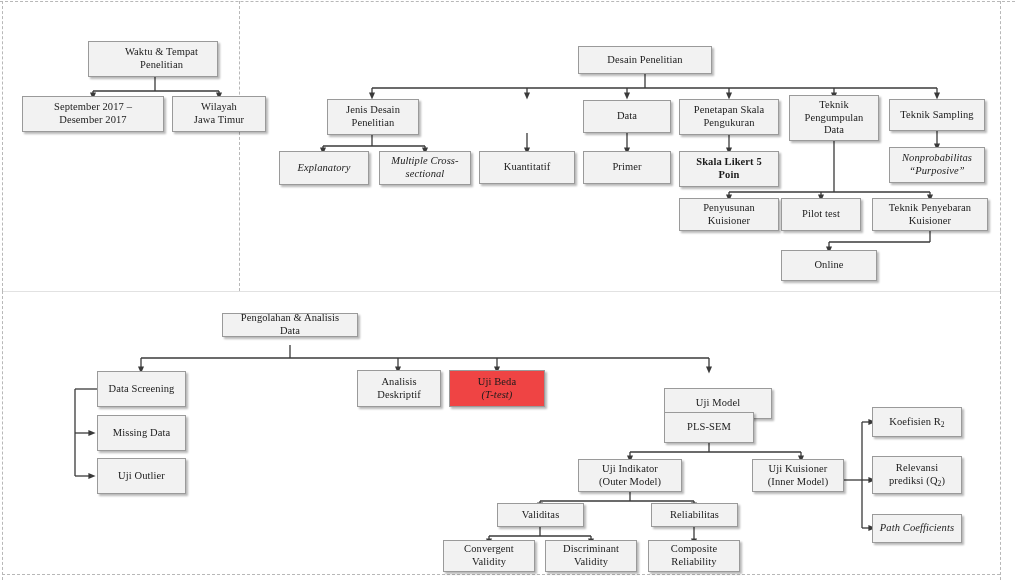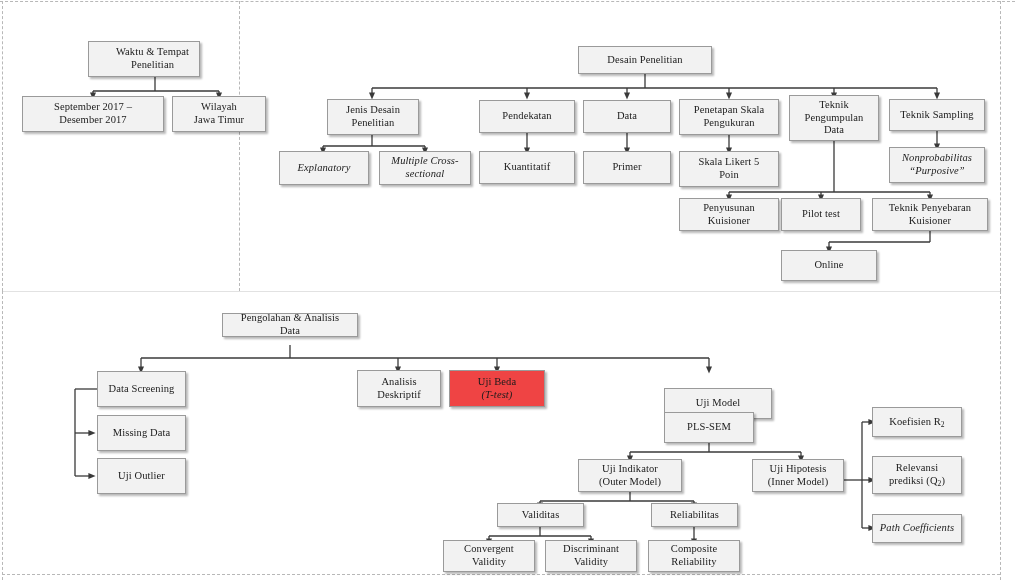--- a/index.html
+++ b/index.html
@@ -152,21 +152,21 @@
       <path d="M694,526 L694,542" marker-end="url(#ah)"></path>
 
       <path d="M844,480 L862,480"></path>
       <path d="M862,422 L862,528"></path>
       <path d="M862,422 L872,422" marker-end="url(#ah)"></path>
       <path d="M862,480 L872,480" marker-end="url(#ah)"></path>
       <path d="M862,528 L872,528" marker-end="url(#ah)"></path>
     </g>
   </svg>
 
-  <div class="node" style="left:88px; top:41px; width:112px; height:36px;padding-left:20px;">
+  <div class="node" style="left:88px; top:41px; width:130px; height:36px;padding-left:20px;">
     <span>
       <span class="ln">Waktu &amp; Tempat</span>
       <span class="ln">Penelitian</span>
     </span>
   </div>
 
   <div class="node" style="left:22px; top:96px; width:142px; height:36px;">
     <span>
       <span class="ln">September 2017 –</span>
       <span class="ln">Desember 2017</span>
@@ -195,44 +195,41 @@
     <span class="ln">Explanatory</span>
   </div>
 
   <div class="node italic" style="left:379px; top:151px; width:92px; height:34px;">
     <span>
       <span class="ln">Multiple Cross-</span>
       <span class="ln">sectional</span>
     </span>
   </div>
 
-  <div class="node" style="left:479px; top:100px; width:96px; height:33px;">
-    <span class="ln">Pendekatan</span>
-  </div>
 
   <div class="node" style="left:479px; top:151px; width:96px; height:33px;">
     <span class="ln">Kuantitatif</span>
   </div>
 
   <div class="node" style="left:583px; top:100px; width:88px; height:33px;">
     <span class="ln">Data</span>
   </div>
 
   <div class="node" style="left:583px; top:151px; width:88px; height:33px;">
     <span class="ln">Primer</span>
   </div>
 
   <div class="node" style="left:679px; top:99px; width:100px; height:36px;">
     <span>
       <span class="ln">Penetapan Skala</span>
       <span class="ln">Pengukuran</span>
     </span>
   </div>
 
-  <div class="node" style="left:679px; top:151px; width:100px; height:36px;">
+  <div class="node" style="left:679px; top:151px; width:100px; height:36px;font-weight:bold;">
     <span>
       <span class="ln">Skala Likert 5</span>
       <span class="ln">Poin</span>
     </span>
   </div>
 
   <div class="node" style="left:789px; top:95px; width:90px; height:46px;">
     <span>
       <span class="ln">Teknik</span>
       <span class="ln">Pengumpulan</span>
@@ -316,21 +313,21 @@
 
   <div class="node" style="left:578px; top:459px; width:104px; height:33px;">
     <span>
       <span class="ln">Uji Indikator</span>
       <span class="ln">(Outer Model)</span>
     </span>
   </div>
 
   <div class="node" style="left:752px; top:459px; width:92px; height:33px;">
     <span>
-      <span class="ln">Uji Hipotesis</span>
+      <span class="ln">Uji Kuisioner</span>
       <span class="ln">(Inner Model)</span>
     </span>
   </div>
 
   <div class="node" style="left:497px; top:503px; width:87px; height:24px;">
     <span class="ln">Validitas</span>
   </div>
 
   <div class="node" style="left:651px; top:503px; width:87px; height:24px;">
     <span class="ln">Reliabilitas</span>

